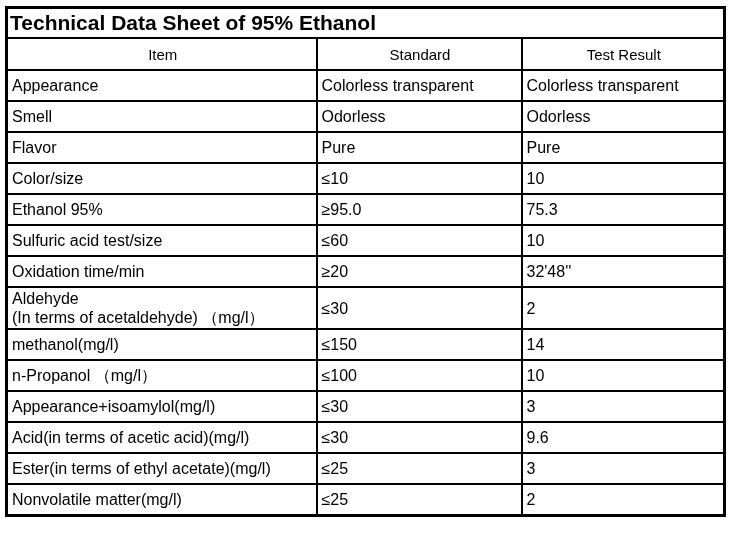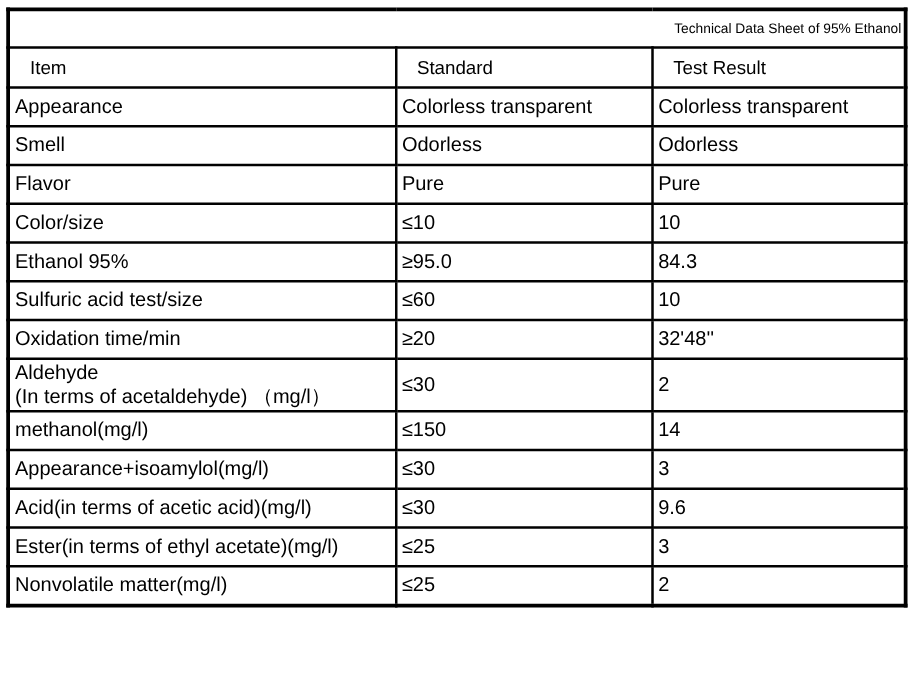--- a/index.html
+++ b/index.html
@@ -25,33 +25,33 @@
     border: 2px solid #000000;
   }
   table.datasheet {
     border-width: 3px;
   }
   col.col-item     { width: 310px; }
   col.col-standard { width: 205px; }
   col.col-result   { width: 203px; }
   td.title-cell {
     height: 26px;
-    text-align: right;
+    text-align: left;
     vertical-align: middle;
-    font-weight: normal;
-    font-size: 11px;
+    font-weight: bold;
+    font-size: 21px;
     padding: 1px 2px;
   }
   th.header-cell {
     height: 28px;
-    text-align: left;
+    text-align: center;
     vertical-align: middle;
     font-weight: normal;
     font-size: 15px;
-    padding: 1px 2px 1px 16px;
+    padding: 1px 2px 1px 4px;
   }
   td.body-cell {
     height: 27px;
     vertical-align: middle;
     font-size: 16px;
     line-height: 19px;
     padding: 1px 2px 1px 4px;
     white-space: pre-line;
     overflow: hidden;
   }
@@ -96,21 +96,21 @@
 
   <tr>
     <td class="body-cell">Color/size</td>
     <td class="body-cell">≤10</td>
     <td class="body-cell">10</td>
   </tr>
 
   <tr>
     <td class="body-cell">Ethanol 95%</td>
     <td class="body-cell">≥95.0</td>
-    <td class="body-cell">84.3</td>
+    <td class="body-cell">75.3</td>
   </tr>
 
   <tr>
     <td class="body-cell">Sulfuric acid test/size</td>
     <td class="body-cell">≤60</td>
     <td class="body-cell">10</td>
   </tr>
 
   <tr>
     <td class="body-cell">Oxidation time/min</td>
@@ -124,20 +124,25 @@
     <td class="body-cell">≤30</td>
     <td class="body-cell">2</td>
   </tr>
 
   <tr>
     <td class="body-cell">methanol(mg/l)</td>
     <td class="body-cell">≤150</td>
     <td class="body-cell">14</td>
   </tr>
 
+  <tr>
+    <td class="body-cell">n-Propanol （mg/l）</td>
+    <td class="body-cell">≤100</td>
+    <td class="body-cell">10</td>
+  </tr>
 
   <tr>
     <td class="body-cell">Appearance+isoamylol(mg/l)</td>
     <td class="body-cell">≤30</td>
     <td class="body-cell">3</td>
   </tr>
 
   <tr>
     <td class="body-cell">Acid(in terms of acetic acid)(mg/l)</td>
     <td class="body-cell">≤30</td>

